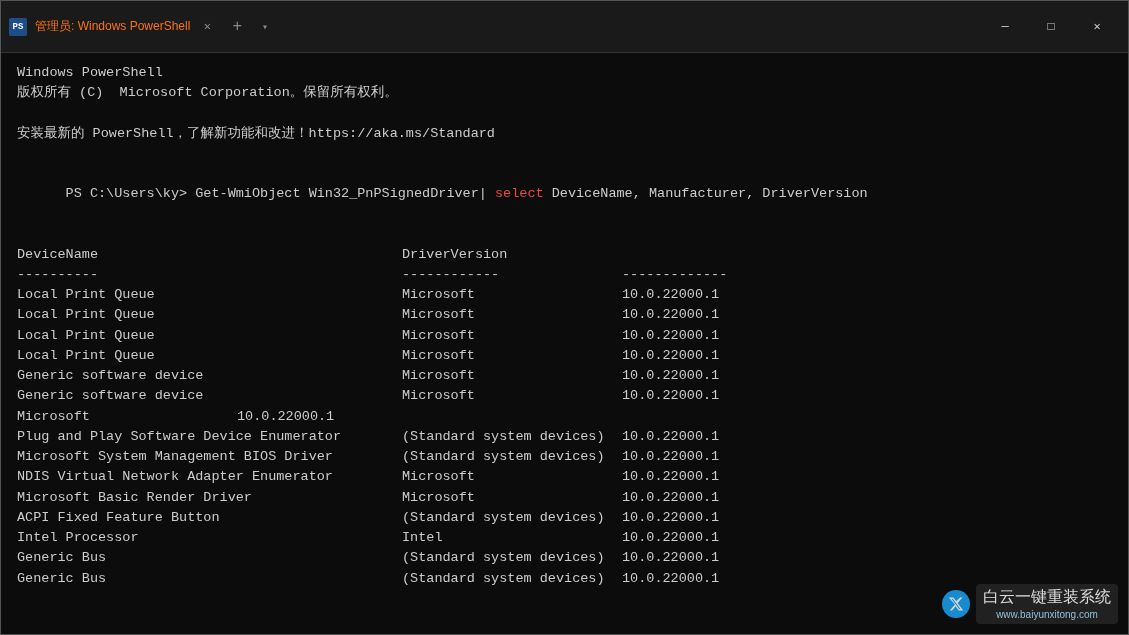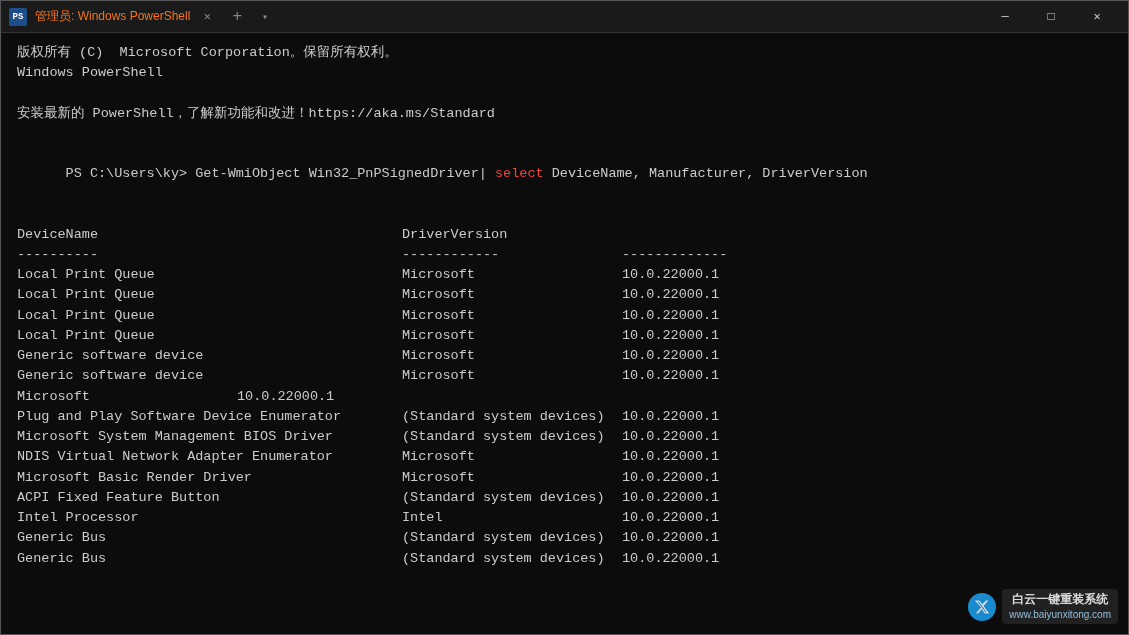--- a/index.html
+++ b/index.html
@@ -16,21 +16,21 @@
       width: 1129px;
       height: 635px;
       display: flex;
       flex-direction: column;
       border: 1px solid #555;
       background: #0c0c0c;
     }
 
     
     .titlebar {
-      height: 32px;
+      height: 52px;
       background: #1a1a1a;
       display: flex;
       align-items: center;
       padding: 0 8px;
       border-bottom: 1px solid #333;
       flex-shrink: 0;
     }
 
     .titlebar-left {
       display: flex;
@@ -157,23 +157,23 @@
 
     .watermark-text-box {
       background: rgba(255,255,255,0.1);
       border-radius: 4px;
       padding: 3px 7px;
       text-align: center;
     }
 
     .watermark-text-top {
       color: #ffffff;
-      font-size: 12px;
+      font-size: 16px;
       font-family: 'Microsoft YaHei', 'SimHei', sans-serif;
-      font-weight: bold;
+      font-weight: normal;
       line-height: 1.3;
     }
 
     .watermark-text-bottom {
       color: #aaddff;
       font-size: 10px;
       font-family: Arial, sans-serif;
       line-height: 1.3;
     }
   </style>
@@ -191,22 +191,22 @@
       <div class="titlebar-btn-dropdown">▾</div>
     </div>
     <div class="titlebar-controls">
       <div class="ctrl-btn">─</div>
       <div class="ctrl-btn">□</div>
       <div class="ctrl-btn close">✕</div>
     </div>
   </div>
 
   <div class="terminal">
+    <div class="line">Windows PowerShell</div>
     <div class="line">版权所有 (C)  Microsoft Corporation。保留所有权利。</div>
-    <div class="line">Windows PowerShell</div>
     <div class="line blank"></div>
     <div class="line">安装最新的 PowerShell，了解新功能和改进！https://aka.ms/Standard</div>
     <div class="line blank"></div>
     <div class="line">
       <span>PS C:\Users\ky&gt;</span><span> Get-WmiObject Win32_PnPSignedDriver|</span><span class="keyword"> select</span><span> DeviceName, Manufacturer, DriverVersion</span>
     </div>
     <div class="line blank"></div>
 
     <div class="table-row">
       <span class="col-device">DeviceName</span>

